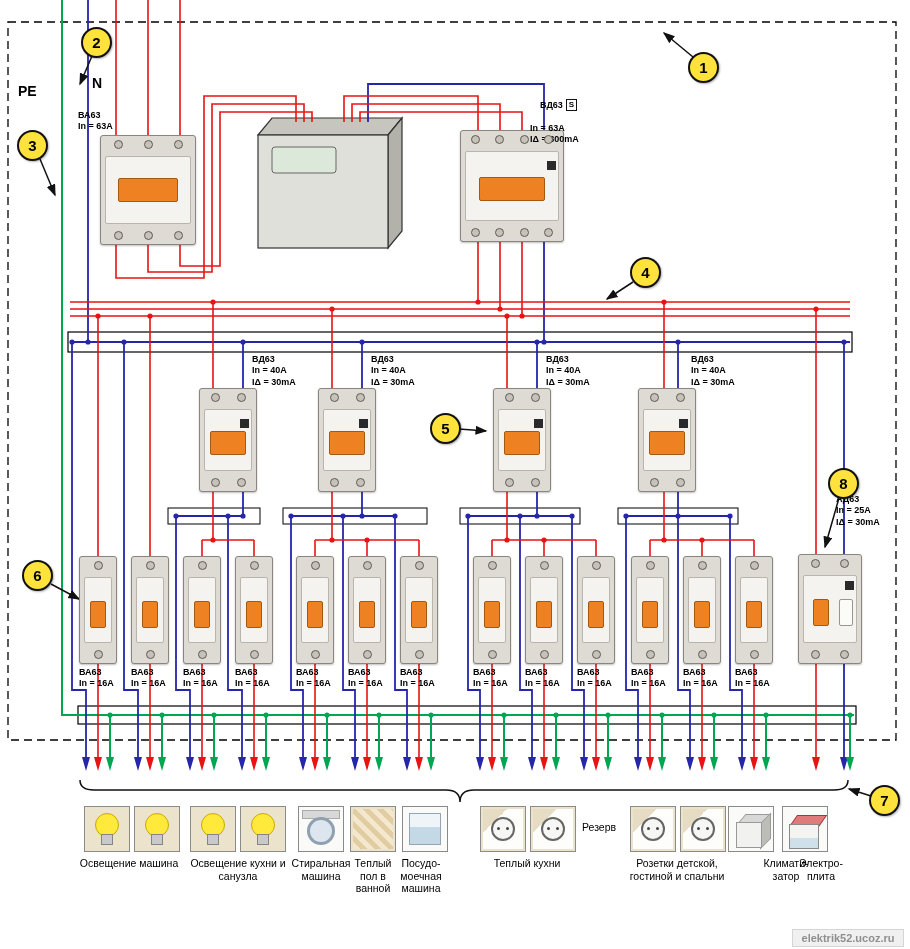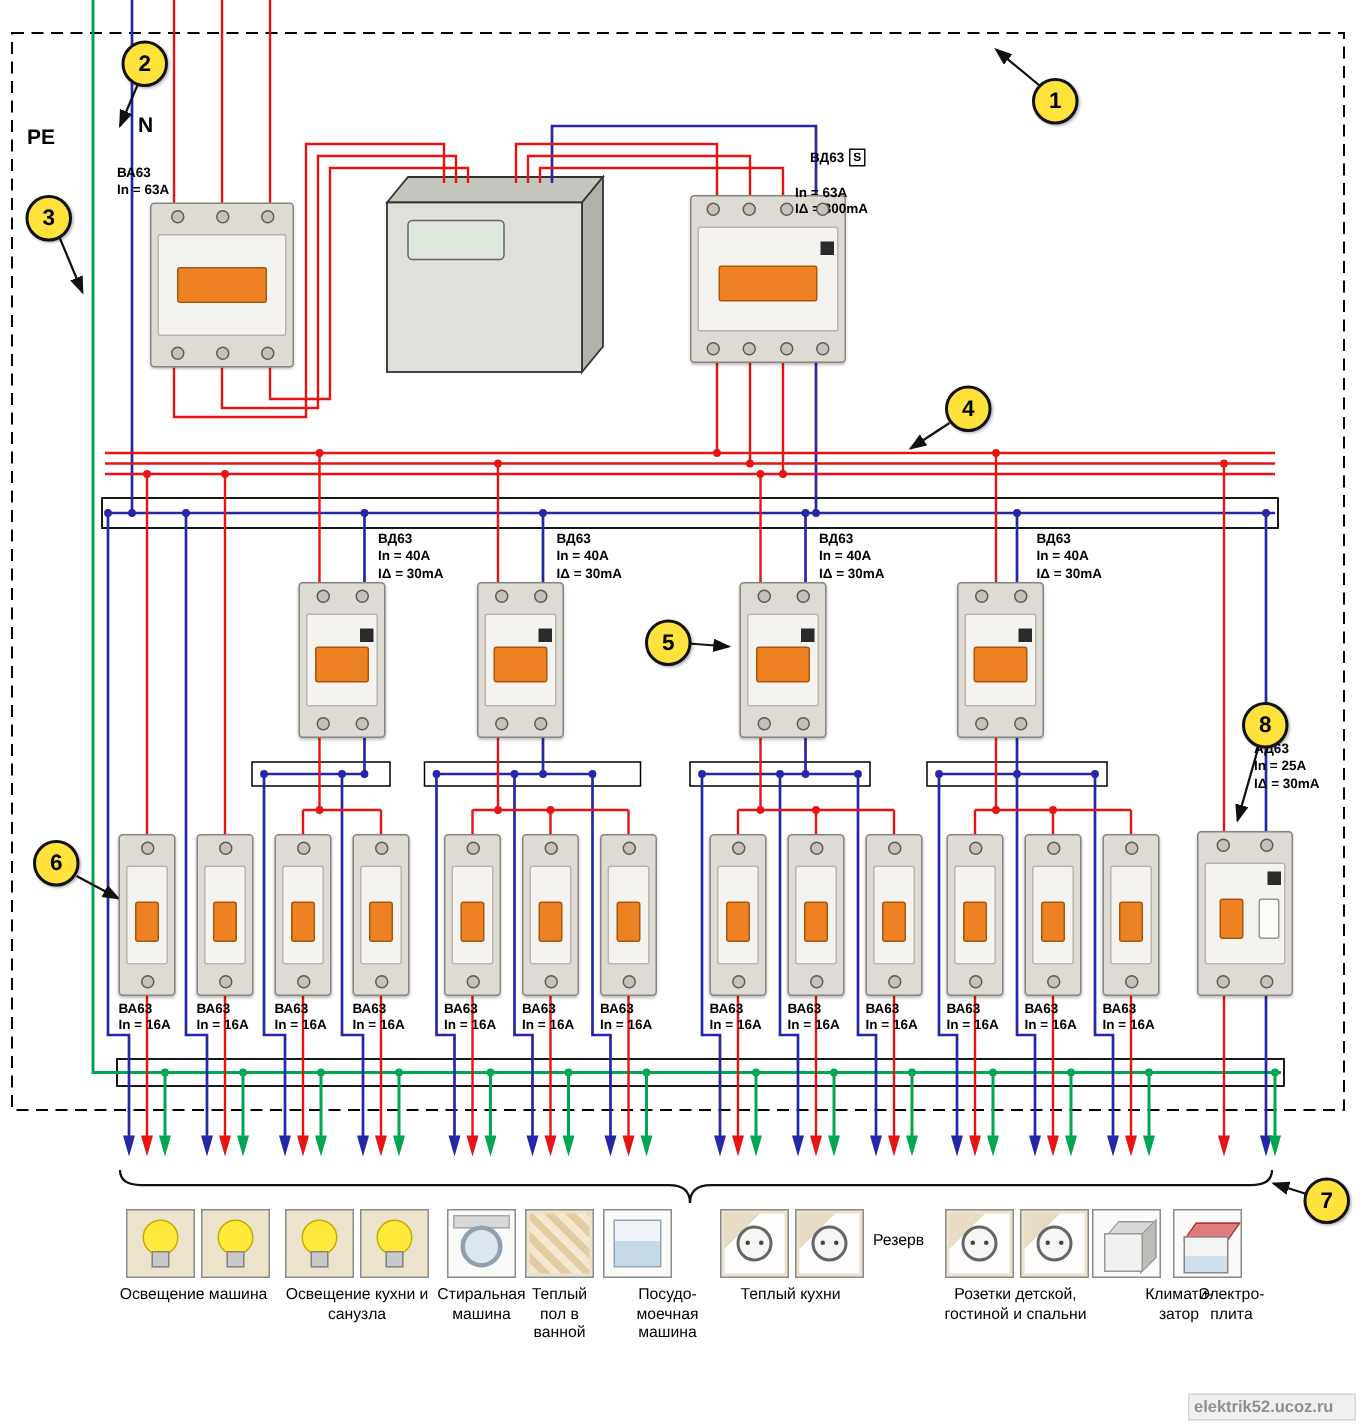--- a/index.html
+++ b/index.html
@@ -22,21 +22,21 @@
        border:1px solid #9a968e;border-radius:2px;z-index:2;}
   .tb{position:absolute;right:7px;top:30px;width:9px;height:9px;background:#2a2a2a;z-index:3;}
   
   .dlabel{position:absolute;font:bold 9px/1.25 "Liberation Sans",sans-serif;color:#000;white-space:pre;}
   .biglabel{position:absolute;font:bold 14px/1 "Liberation Sans",sans-serif;color:#000;}
   .sbadge{display:inline-block;border:1px solid #111;padding:0 2px;font-size:8px;line-height:10px;
           margin-left:3px;vertical-align:1px;}
   .load-label{position:absolute;top:857px;font:10.5px/1.2 "Liberation Sans",sans-serif;
               text-align:center;white-space:pre-line;color:#000;}
   .rezerv{position:absolute;font:10.5px/1.2 "Liberation Sans",sans-serif;color:#000;}
-  .watermark{position:absolute;left:792px;top:929px;width:112px;text-align:left;
+  .watermark{position:absolute;left:792px;top:929px;width:112px;text-align:center;
              font:bold 11px/1.3 "Liberation Sans",sans-serif;color:#8f8f8f;background:#f0f0f0;
              border:1px solid #d5d5d5;padding:1px 3px;box-sizing:border-box;}
   
   .callout{position:absolute;width:27px;height:27px;border-radius:50%;background:#ffe23c;
            border:2px solid #111;font:bold 15px/27px "Liberation Sans",sans-serif;text-align:center;
            box-shadow:1px 1px 2px rgba(0,0,0,.3);z-index:5;}
   
   .icon{position:absolute;top:806px;width:46px;height:46px;border:1px solid #8a8a8a;
         background:#ece3cc;box-sizing:border-box;}
   .icon.app{background:#fafaf8;}
@@ -586,21 +586,21 @@
     </div>
 
   <div class="load-label" style="left:74px;width:110px">Освещение машина</div>
   <div class="load-label" style="left:183px;width:110px">Освещение кухни и
 санузла</div>
   <div class="load-label" style="left:286px;width:70px">Стиральная
 машина</div>
   <div class="load-label" style="left:346px;width:54px">Теплый
 пол в
 ванной</div>
-  <div class="load-label" style="left:416px;width:58px">Посудо-
+  <div class="load-label" style="left:392px;width:58px">Посудо-
 моечная
 машина</div>
   <div class="load-label" style="left:477px;width:100px">Теплый кухни</div>
   <div class="load-label" style="left:612px;width:130px">Розетки детской,
 гостиной и спальни</div>
   <div class="load-label" style="left:757px;width:58px">Климати-
 затор</div>
   <div class="load-label" style="left:792px;width:58px">Электро-
 плита</div>
   <div class="rezerv" style="left:582px;top:821px">Резерв</div>

